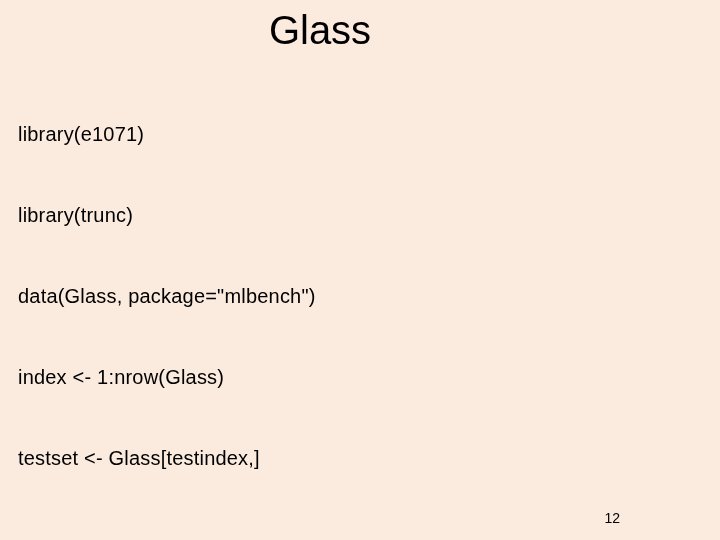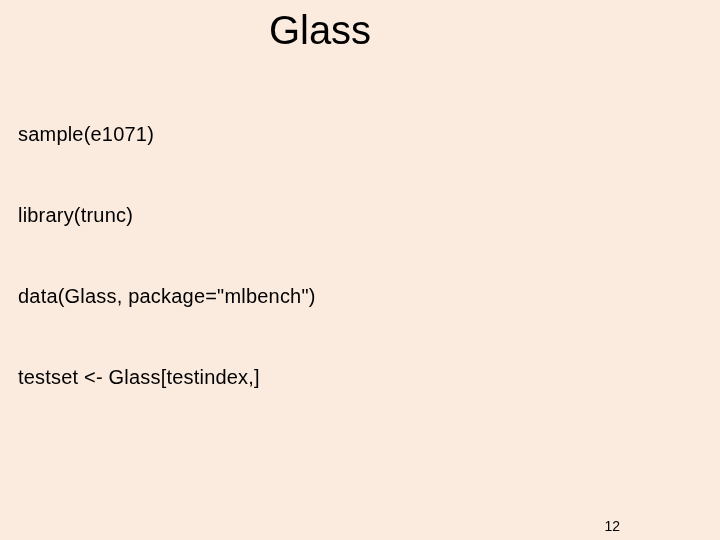--- a/index.html
+++ b/index.html
@@ -33,34 +33,35 @@
     line-height: 1.35;
     white-space: pre-wrap;
     word-wrap: break-word;
     letter-spacing: 0.2px;
     font-family: Arial, Helvetica, sans-serif;
   }
   .code .line { display: block; }
   .pagenum {
     position: absolute;
     right: 20px;
-    bottom: 6px;
+    bottom: 14px;
     font-size: 14px;
   }
 </style>
 </head>
 <body>
 
 <div class="slide">
   <h1 class="title">Glass</h1>
 
   <div class="code">
-    <span class="line">sample(e1071)</span>
+    <span class="line">library(e1071)</span>
     <span class="line">library(trunc)</span>
     <span class="line">data(Glass, package="mlbench")</span>
+    <span class="line">index &lt;- 1:nrow(Glass)</span>
     <span class="line">testset &lt;- Glass[testindex,]</span>
     
     
     
   </div>
 
   <div class="pagenum">12</div>
 </div>
 
 </body></html>

